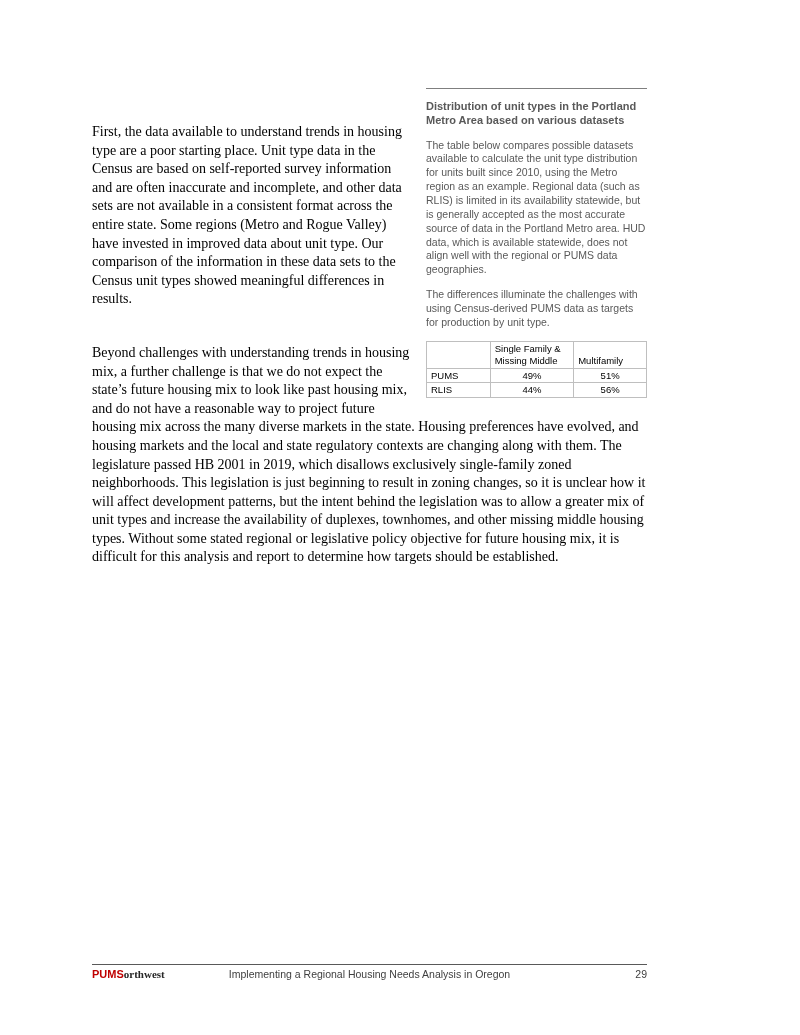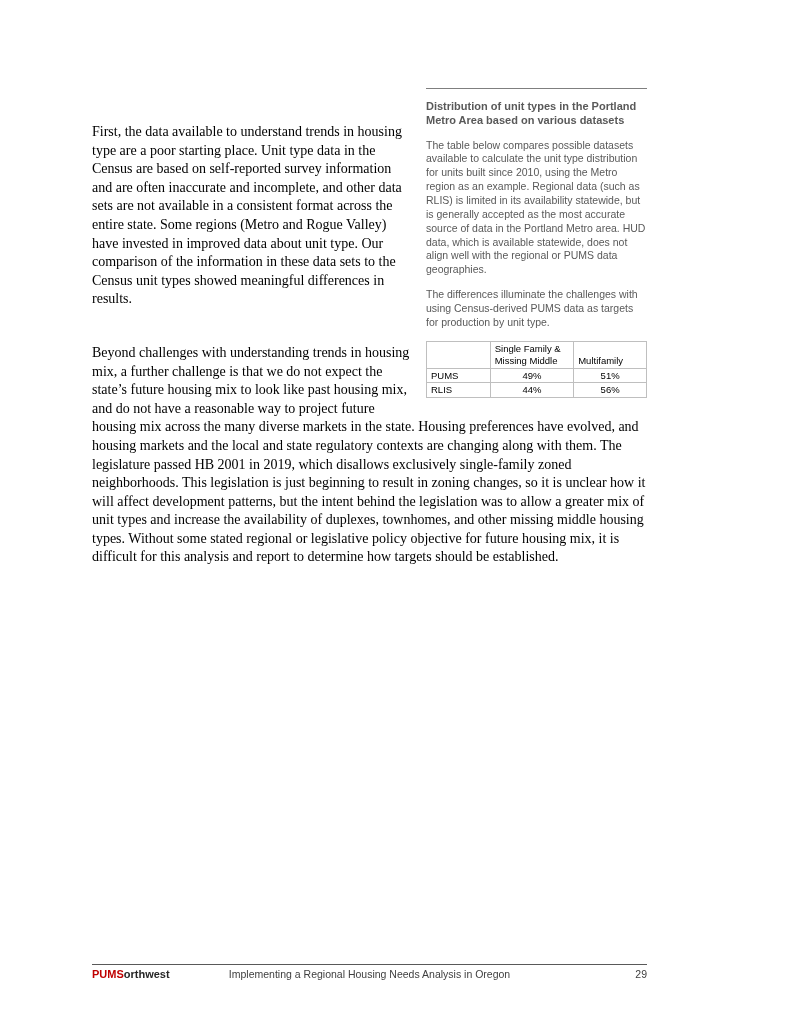--- a/index.html
+++ b/index.html
@@ -79,21 +79,21 @@
     left: 92px; right: 90px;
     bottom: 55px;
     border-top: 1px solid #595959;
     padding-top: 3px;
     font-family: "Liberation Sans", sans-serif;
     display: flex;
     align-items: baseline;
   }
   .footer-left { flex: 1; font-size: 11px; font-weight: bold; white-space: nowrap; }
   .footer-brand-primary { color: #c00000; }
-  .footer-brand-secondary { color: #262626; }
+  .footer-brand-secondary { color: #262626; font-family: Liberation Serif, serif; }
   .footer-center { flex: 2.4; text-align: center; font-size: 10.5px; color: #404040; }
   .footer-right { flex: 1; text-align: right; font-size: 10.5px; color: #404040; }
 </style>
 </head>
 <body>
 
 <div class="page">
   <div class="content">
 
     <aside class="sidebar">

